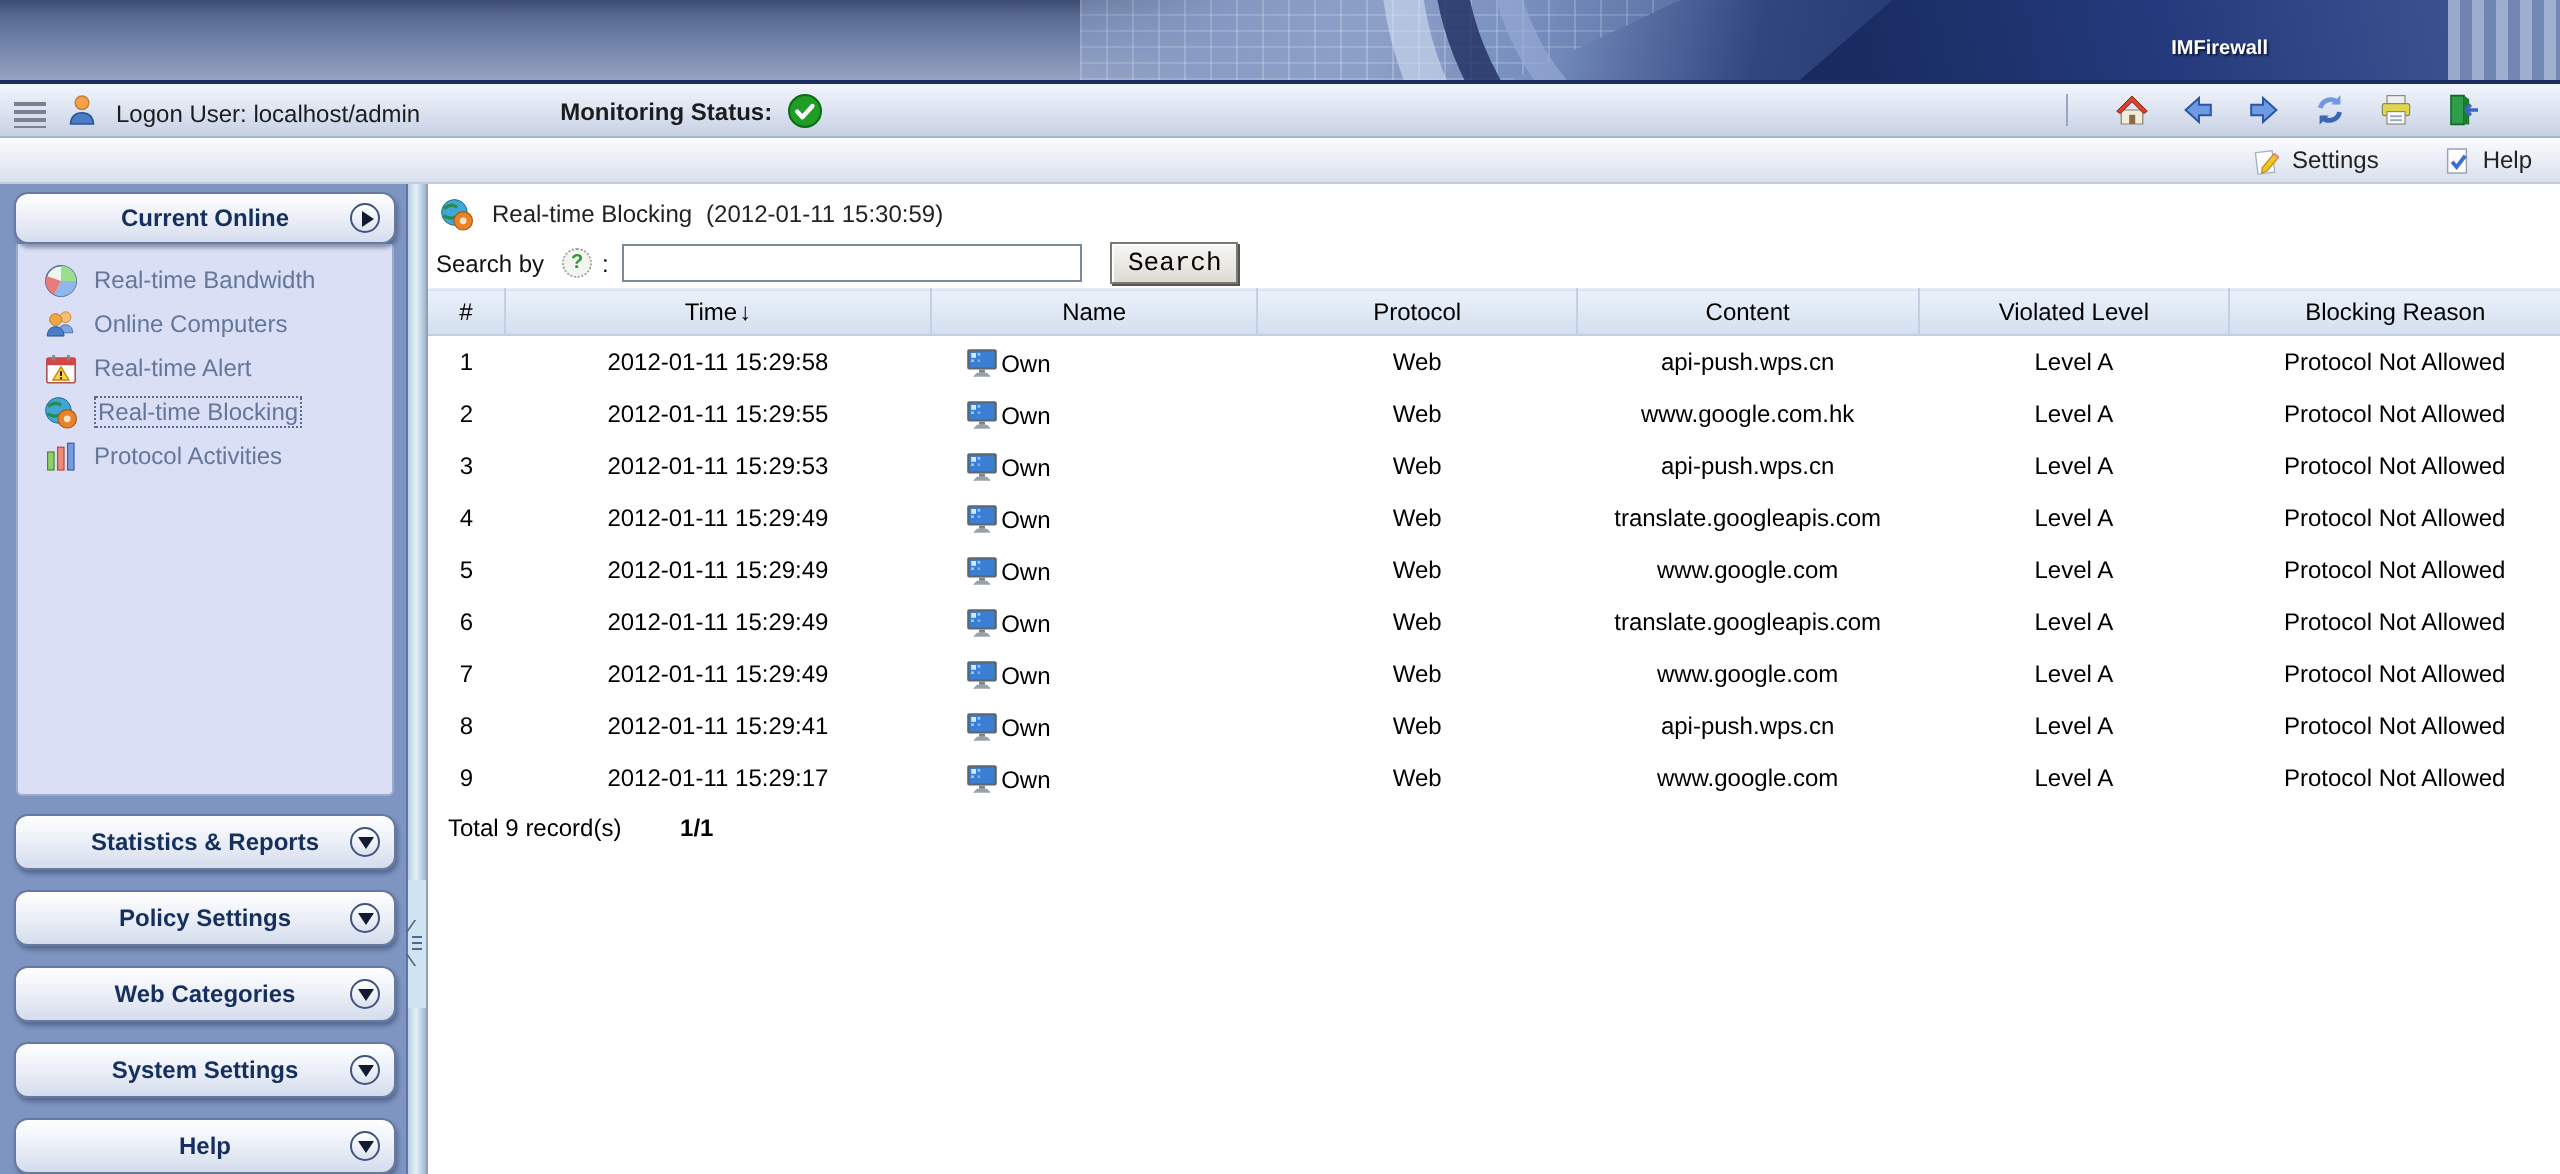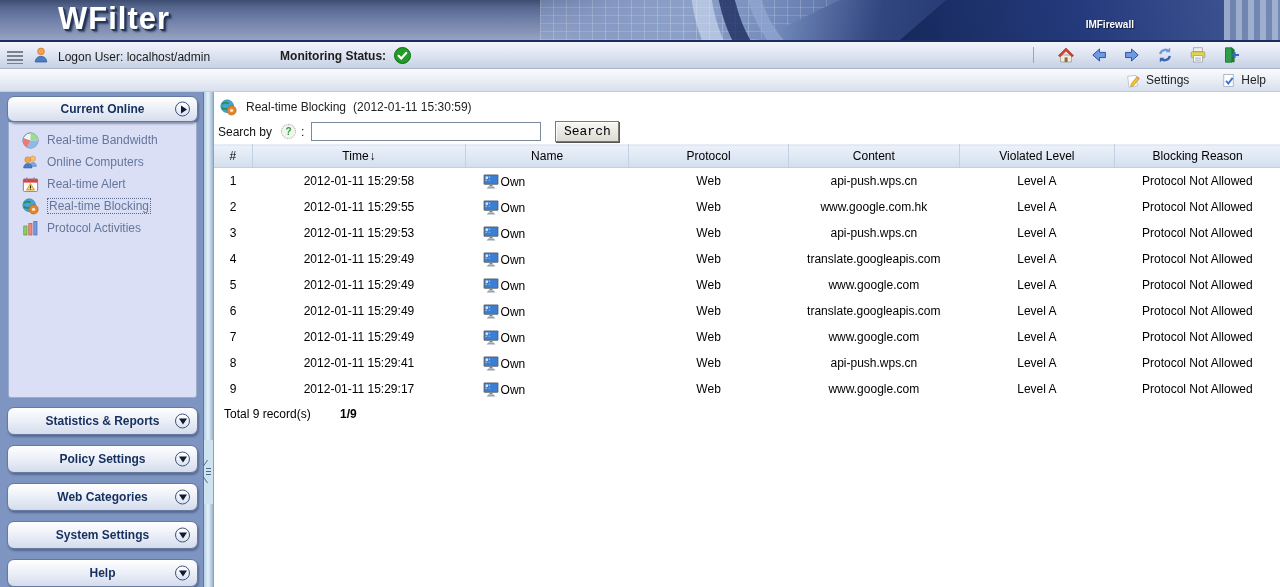--- a/index.html
+++ b/index.html
@@ -103,21 +103,20 @@
 <div class="banner">
   <div class="banner-art">
     <div class="art-base"></div>
     <div class="art-grid"></div>
     <div class="art-arc1"></div>
     <div class="art-arc2"></div>
     <div class="art-arc3"></div>
     <div class="art-dark"></div>
     <div class="art-bars"></div>
   </div>
-  <div class="logo">WFilter</div>
   <div class="product">IMFirewall</div>
 </div>
 
 <div class="toolbar">
   <div class="left">
     <span class="hamburger"></span>
     <span class="tb-icon">
       <svg viewBox="0 0 18 18">
           <circle cx="9" cy="5.4" r="3.4" fill="#f2a24c" stroke="#c77c28" stroke-width=".7"></circle>
           <path d="M3.2 16c.4-4.2 2.8-5.6 5.8-5.6s5.4 1.4 5.8 5.6z" fill="#4a7cc8" stroke="#2a5496" stroke-width=".7"></path>
@@ -533,16 +532,16 @@
               </span>Own</td>
             <td class="cell-protocol">Web</td>
             <td class="cell-content">www.google.com</td>
             <td class="cell-violated_rules">Level A</td>
             <td class="cell-blocking_reason">Protocol Not Allowed</td>
           </tr>
         </tbody>
     </table>
     <div class="table-footer">
       <span>Total 9 record(s)</span>
-      <span class="page">1/9</span>
+      <span class="page">1/1</span>
     </div>
   </div>
 </div>
 
 </body></html>

